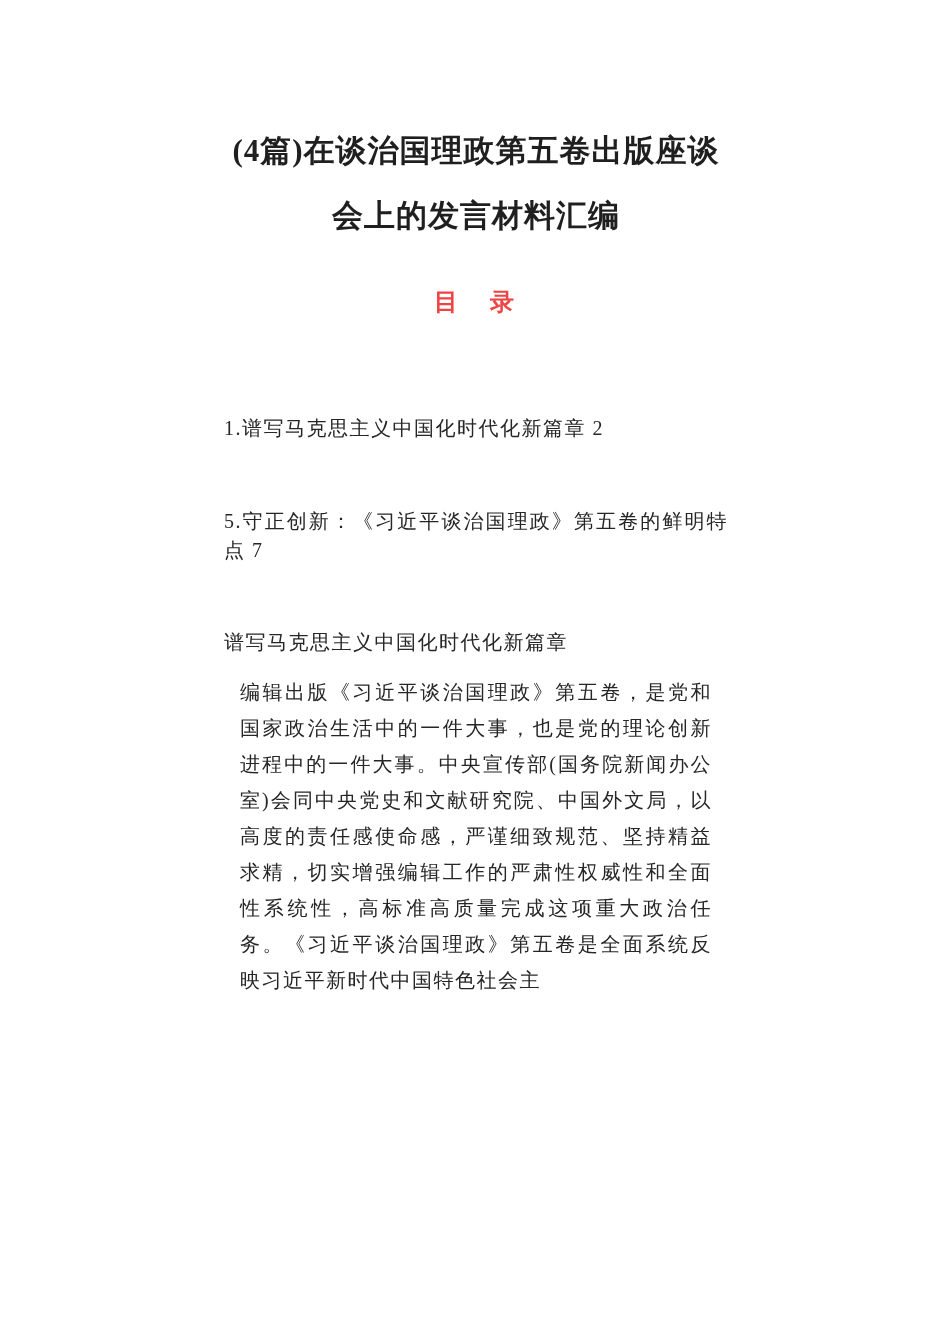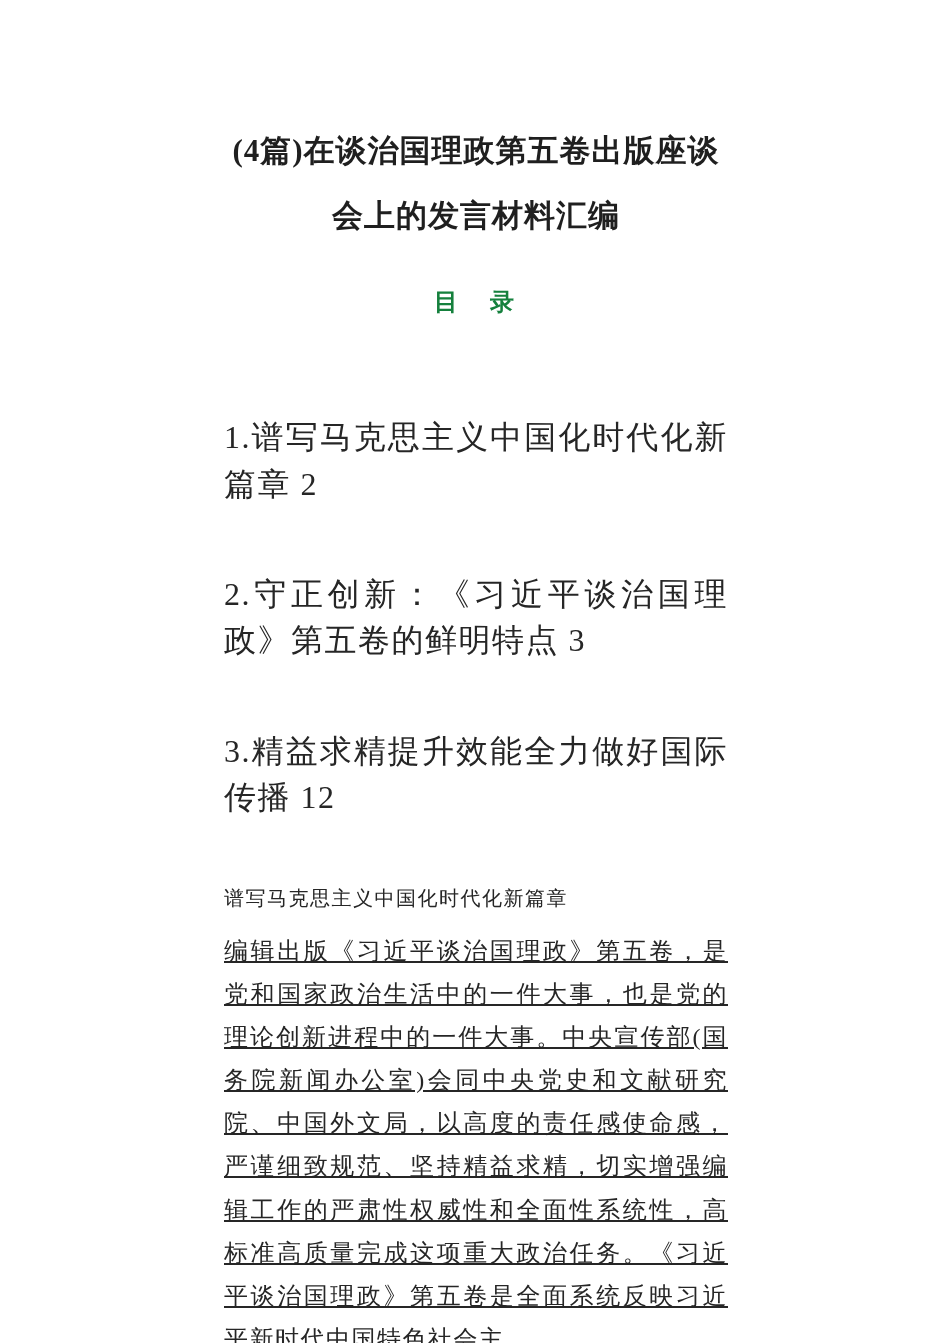--- a/index.html
+++ b/index.html
@@ -29,60 +29,58 @@
     letter-spacing: 1px;
     margin: 0;
     color: #1f1f1f;
   }
   .toc-heading {
     font-size: 24px;
     font-weight: bold;
     text-align: center;
     letter-spacing: 4px;
     margin: 38px 0 0 0;
-    color: #15803d;
+    color: #ef4444;
     font-family: Liberation Mono, monospace;
   }
   .toc-list {
     margin-top: 96px;
   }
   .toc-item {
-    font-size: 32px;
+    font-size: 20px;
     line-height: 1.45;
     letter-spacing: 1.5px;
     margin: 0 0 64px 0;
     text-align: justify;
   }
   .section-heading {
     font-size: 20px;
     letter-spacing: 1.5px;
     margin: 0 0 18px 0;
     font-weight: normal;
   }
   .body-paragraph {
-    font-size: 24px;
+    font-size: 20px;
     line-height: 1.8;
     letter-spacing: 1.5px;
     text-align: justify;
-    margin: 0;
-    text-decoration: underline;
+    margin: 16px;
   }
 </style>
 </head>
 <body>
 
 <div class="page">
 
   <h1 class="doc-title">(4篇)在谈治国理政第五卷出版座谈会上的发言材料汇编</h1>
 
   <div class="toc-heading">目　录</div>
 
   <div class="toc-list">
     <p class="toc-item">1.谱写马克思主义中国化时代化新篇章 2</p>
-    <p class="toc-item">2.守正创新：《习近平谈治国理政》第五卷的鲜明特点 3</p>
-    <p class="toc-item">3.精益求精提升效能全力做好国际传播 12</p>
+    <p class="toc-item">5.守正创新：《习近平谈治国理政》第五卷的鲜明特点 7</p>
   </div>
 
   <h2 class="section-heading">谱写马克思主义中国化时代化新篇章</h2>
 
   <p class="body-paragraph">编辑出版《习近平谈治国理政》第五卷，是党和国家政治生活中的一件大事，也是党的理论创新进程中的一件大事。中央宣传部(国务院新闻办公室)会同中央党史和文献研究院、中国外文局，以高度的责任感使命感，严谨细致规范、坚持精益求精，切实增强编辑工作的严肃性权威性和全面性系统性，高标准高质量完成这项重大政治任务。《习近平谈治国理政》第五卷是全面系统反映习近平新时代中国特色社会主</p>
 
 </div>
 
 </body></html>

